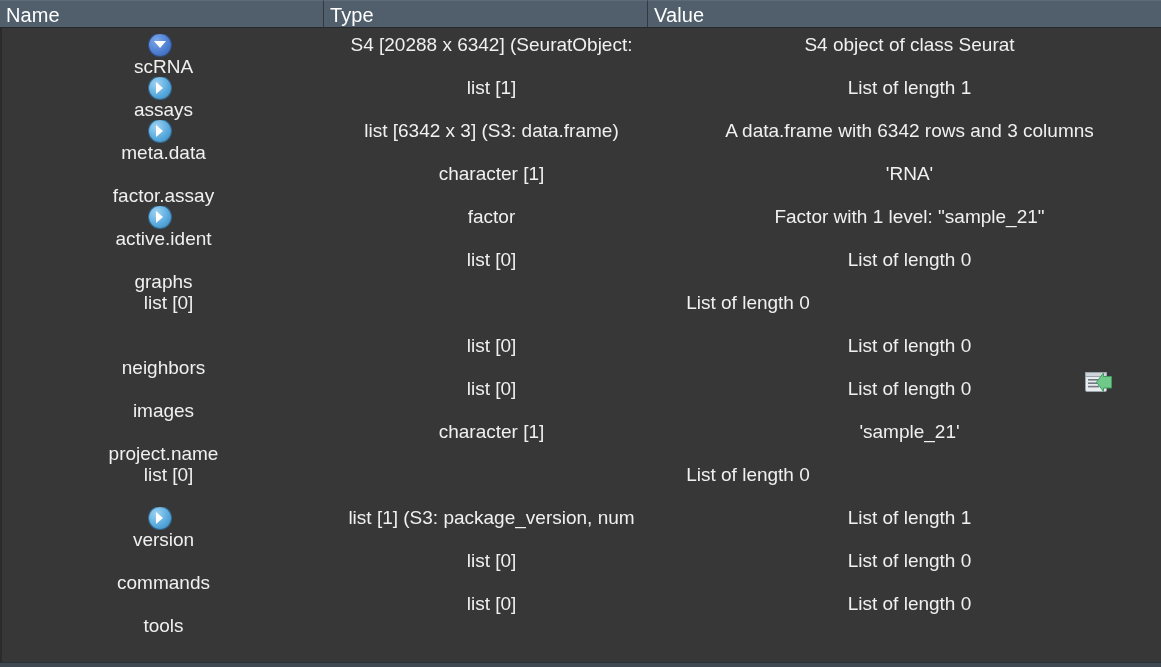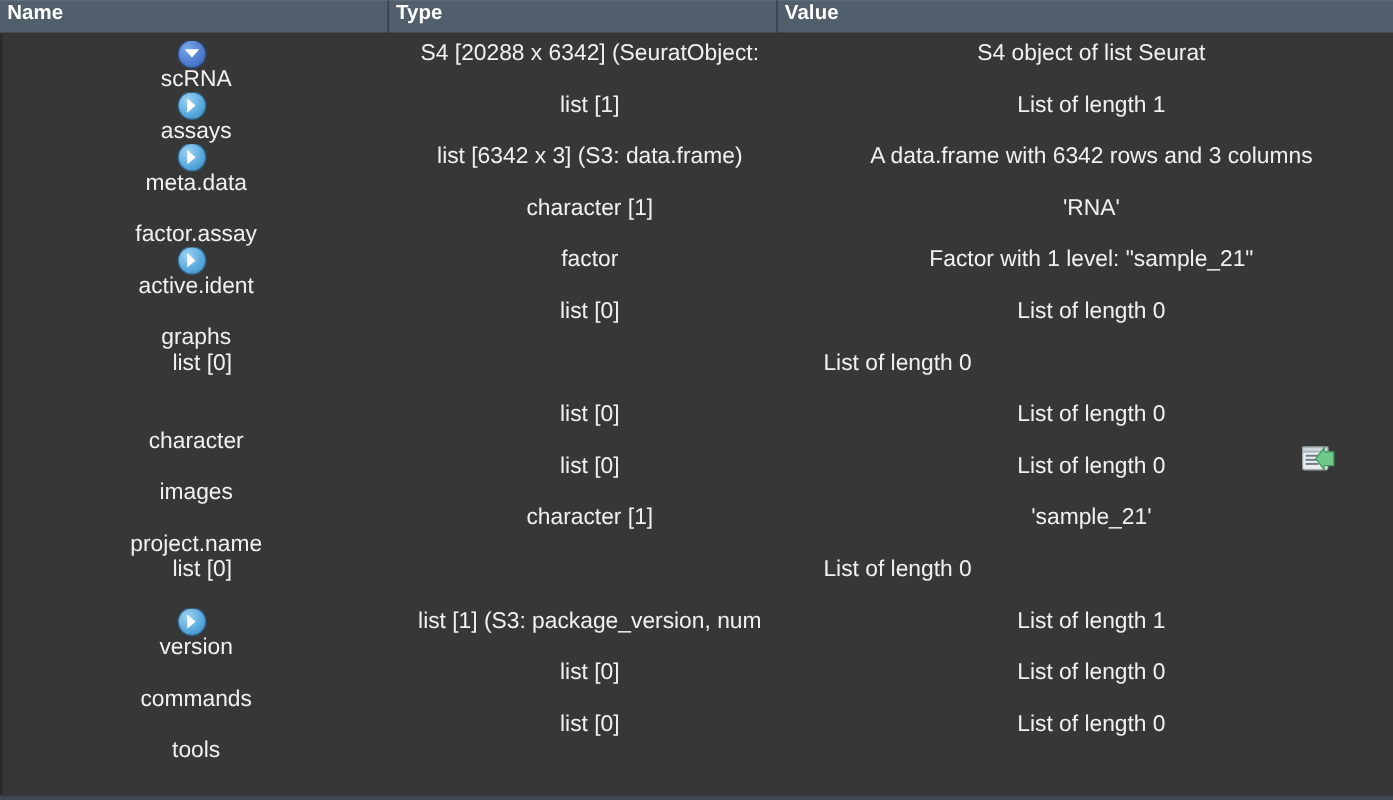--- a/index.html
+++ b/index.html
@@ -31,24 +31,24 @@
     display: flex;
     height: 28px;
     flex: 0 0 28px;
     background: #4f5e6a;
     border-bottom: 1px solid #262a2e;
     box-sizing: border-box;
   }
   .header-cell {
     position: relative;
     display: flex;
-    align-items: flex-start;
+    align-items: flex-end;
     color: #ffffff;
-    font-size: 17px;
-    font-weight: 700;
+    font-size: 20px;
+    font-weight: 400;
     padding-left: 6px;
     box-sizing: border-box;
     background: #505f6b;
     border-top: 1px solid #5c6b77;
     border-left: 1px solid #303840;
     letter-spacing: 0.1px;
     overflow: hidden;
     white-space: nowrap;
     user-select: none;
   }
@@ -177,21 +177,21 @@
           <span class="indent lvl0"></span>
           <span class="toggle expanded">
             <span class="tri"></span>
           </span>
           <span class="name-label">scRNA</span>
         </div>
         <div class="cell c-type">
           <span>S4 [20288 x 6342] (SeuratObject:</span>
         </div>
         <div class="cell c-value">
-          <span>S4 object of list Seurat</span>
+          <span>S4 object of class Seurat</span>
         </div>
       </div>
       <div class="tree-row">
         <div class="cell c-name">
           <span class="indent lvl1"></span>
           <span class="toggle collapsed">
             <span class="tri"></span>
           </span>
           <span class="name-label">assays</span>
         </div>
@@ -263,21 +263,21 @@
           <span>list [0]</span>
         </div>
         <div class="cell c-value">
           <span>List of length 0</span>
         </div>
       </div>
       <div class="tree-row">
         <div class="cell c-name">
           <span class="indent lvl1"></span>
           <span class="toggle empty"></span>
-          <span class="name-label">character</span>
+          <span class="name-label">neighbors</span>
         </div>
         <div class="cell c-type">
           <span>list [0]</span>
         </div>
         <div class="cell c-value">
           <span>List of length 0</span>
         </div>
       </div>
       <div class="tree-row">
         <div class="cell c-name">

